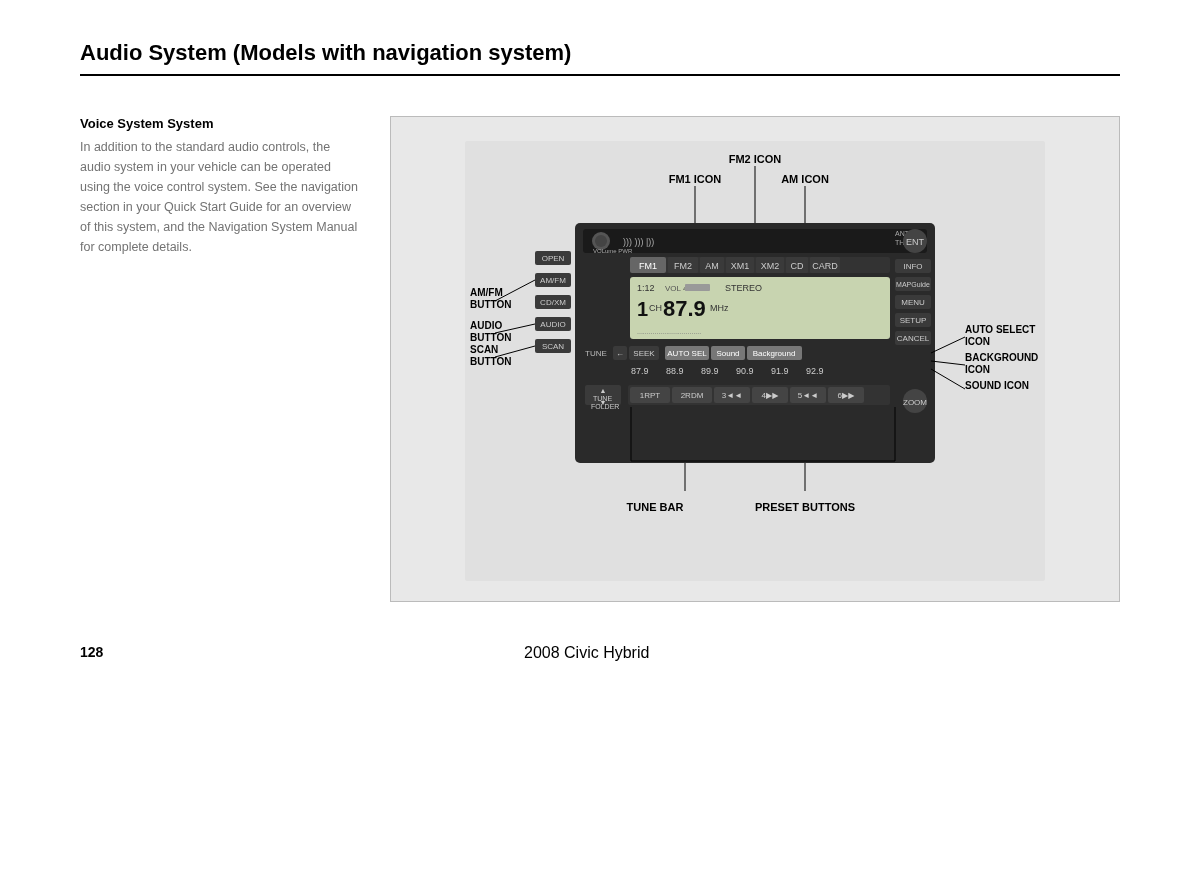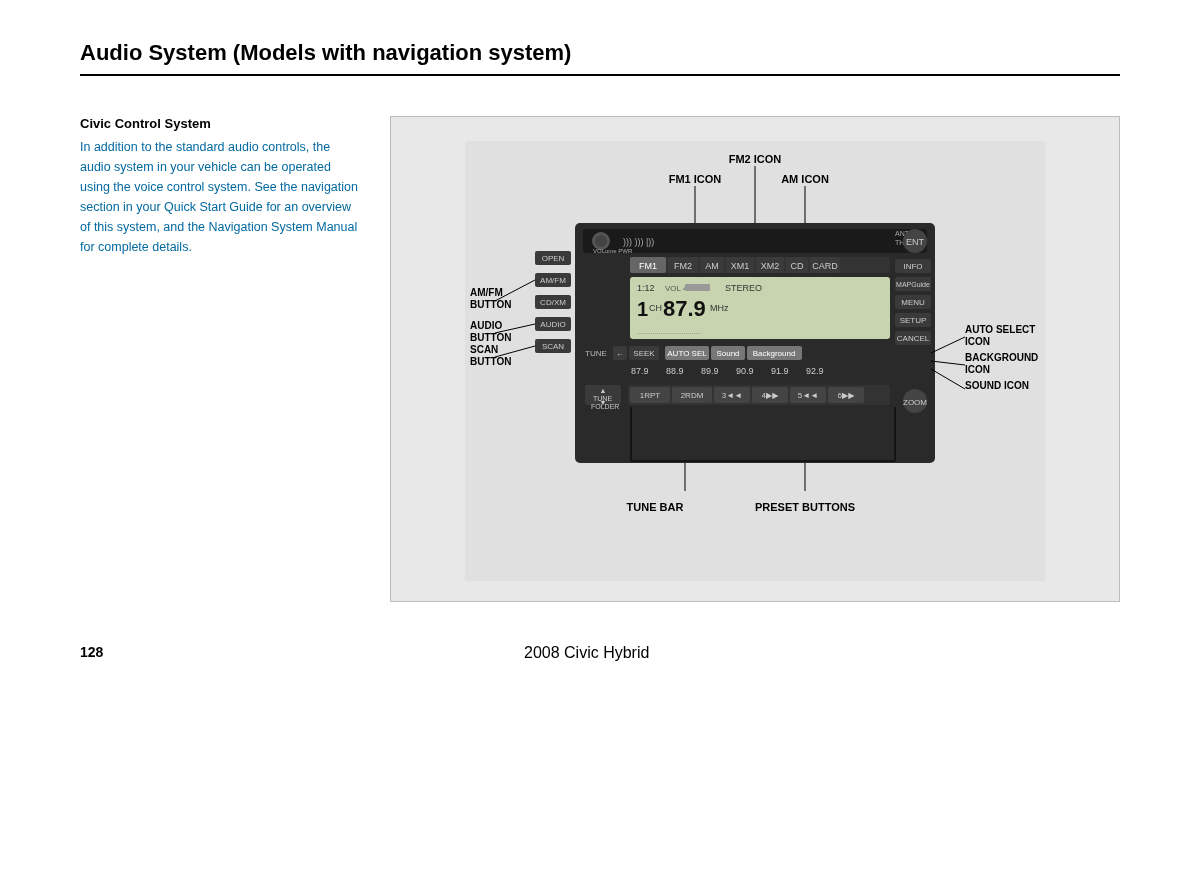--- a/index.html
+++ b/index.html
@@ -38,21 +38,21 @@
       flex: 1;
     }
     .voice-title {
       font-weight: bold;
       font-size: 13px;
       margin-bottom: 6px;
     }
     .voice-text {
       font-size: 12.5px;
       line-height: 1.6;
-      color: #0369a1;
+      color: #737373;
     }
     .section-title {
       font-weight: bold;
       font-size: 13px;
       margin-bottom: 10px;
     }
     .diagram-container {
       background: #e8e8e8;
       border: 1px solid #bbb;
       padding: 24px 20px 20px 20px;
@@ -77,21 +77,21 @@
   </style>
 </head>
 <body>
 
 <div class="page">
   <div class="page-title">Audio System (Models with navigation system)</div>
 
   <div class="content-row">
 
     <div class="left-col">
-      <div class="voice-title">Civic Control System</div>
+      <div class="voice-title">Voice System System</div>
       <div class="voice-text">In addition to the standard audio controls, the audio system in your vehicle can be operated using the voice control system. See the navigation section in your Quick Start Guide for an overview of this system, and the Navigation System Manual for complete details.</div>
     </div>
 
     <div class="right-col">
 
       <div class="diagram-container">
 
         <svg width="580" height="440" viewBox="0 0 580 440" style="display:block;margin:0 auto;">
 
           <rect x="0" y="0" width="580" height="440" fill="#e0e0e0" rx="2"></rect>

